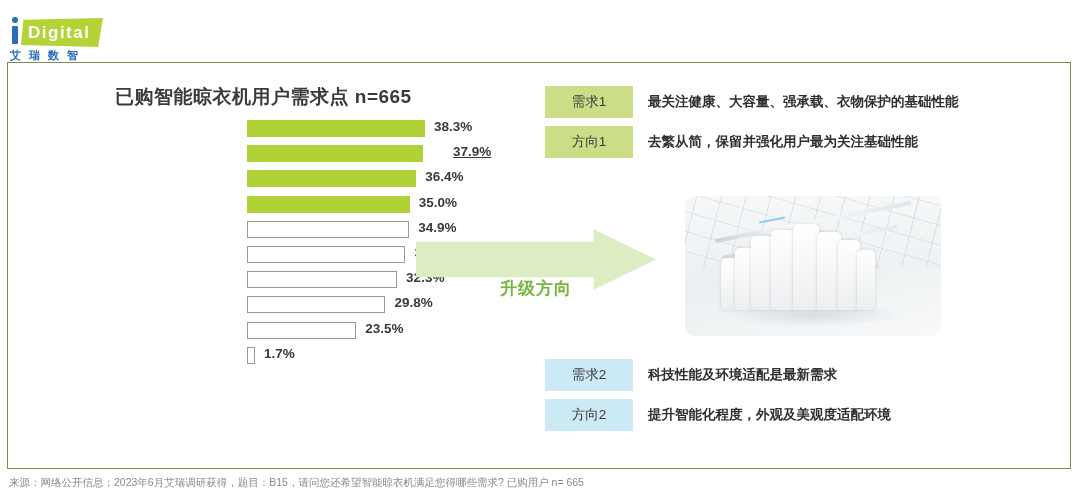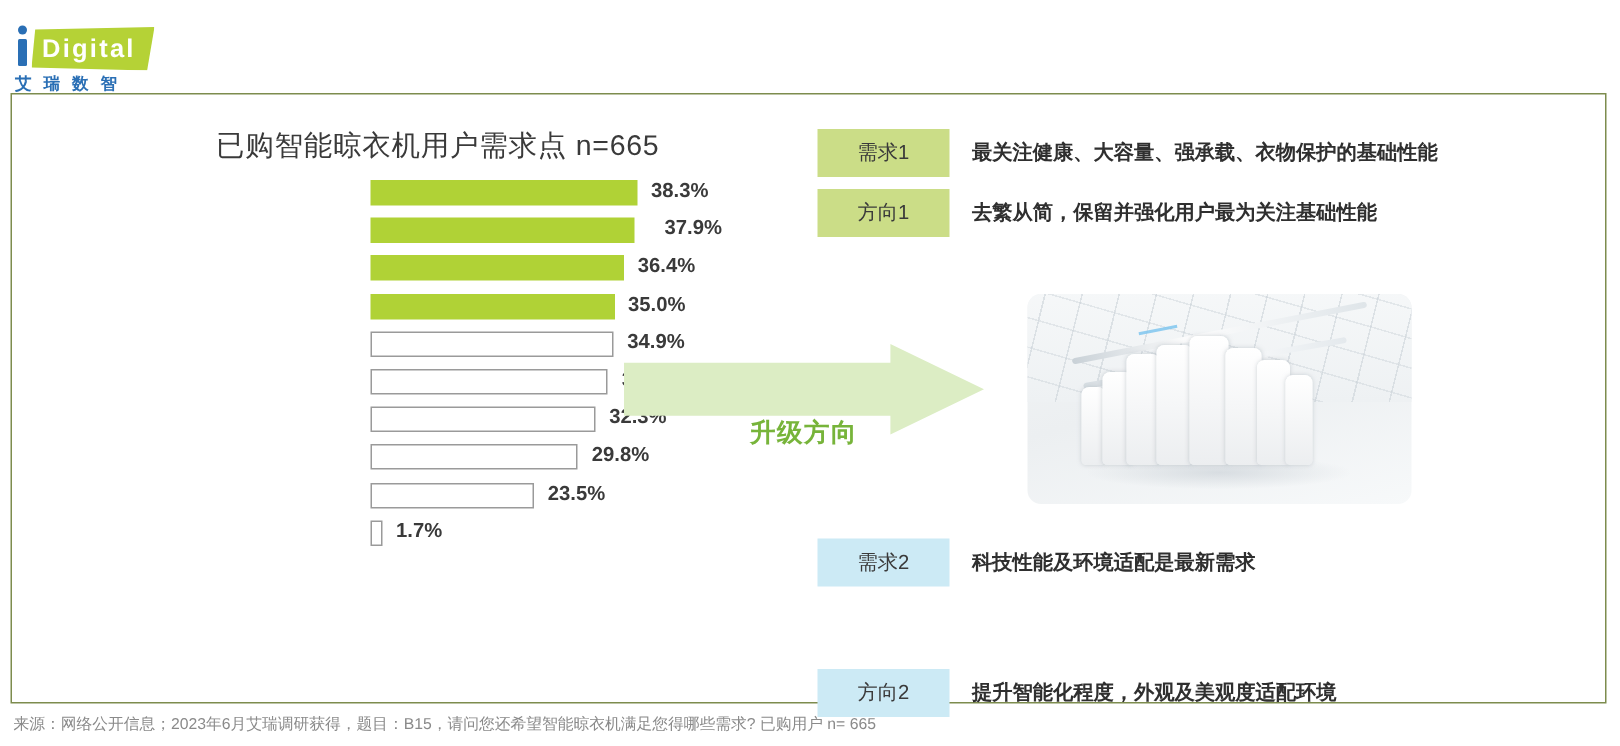--- a/index.html
+++ b/index.html
@@ -30,22 +30,22 @@
   }
 
   
   #card{
     position:absolute;left:7px;top:62px;width:1064px;height:407px;
     border:1.4px solid #7d8c4e;background:#fff;box-sizing:border-box;
   }
 
   
   #chart-title{
-    position:absolute;left:144px;top:84px;
-    font-size:19px;font-weight:normal;color:#3a3a3a;letter-spacing:.5px;
+    position:absolute;left:115px;top:84px;
+    font-size:19px;font-weight:bold;color:#3a3a3a;letter-spacing:.5px;
   }
   #bars{position:absolute;left:0px;top:118px;width:520px;}
   .bar-row{height:25.2px;position:relative;}
   .bar-track{position:absolute;left:247px;top:2px;height:17px;}
   .bar-fill{height:17px;width:100%;}
   .bar-fill.green{background:#b0d236;}
   .bar-fill.blue{background:#2cc3f2;}
   .bar-fill.empty{background:#fff;border:1px solid #9a9a9a;box-sizing:border-box;}
   .bar-value{
     position:absolute;top:1px;
@@ -73,21 +73,21 @@
     font-size:13.5px;color:#3a3a3a;
   }
   .badge.green{background:#cbdd87;}
   .badge.blue{background:#cceaf5;}
   .callout-text{
     margin-left:15px;font-size:13.5px;font-weight:bold;color:#2f2f2f;white-space:nowrap;
   }
   #callout-d1{left:545px;top:86px;}
   #callout-f1{left:545px;top:126px;}
   #callout-d2{left:545px;top:359px;justify-content:space-between;}
-  #callout-f2{left:545px;top:399px;margin-top:47px;}
+  #callout-f2{left:545px;top:399px;}
 
   
   #photo{
     position:absolute;left:685px;top:196px;width:256px;height:140px;
     border-radius:9px;overflow:hidden;
     background:linear-gradient(165deg,#f3f5f6 0%,#eceff1 46%,#f7f9fa 100%);
   }
   #photo .ceiling{
     position:absolute;left:-12px;top:-6px;width:290px;height:78px;
     background:
@@ -145,21 +145,21 @@
     <div class="bar-row">
       <div class="bar-track" style="width: 178px;">
         <div class="bar-fill green"></div>
       </div>
       <div class="bar-value" style="left: 434px;">38.3%</div>
     </div>
     <div class="bar-row">
       <div class="bar-track" style="width: 176.141px;">
         <div class="bar-fill green"></div>
       </div>
-      <div class="bar-value" style="left: 443px;">37.9%</div>
+      <div class="bar-value" style="left: 453px; text-decoration: underline;">37.9%</div>
     </div>
     <div class="bar-row">
       <div class="bar-track" style="width: 169.17px;">
         <div class="bar-fill green"></div>
       </div>
       <div class="bar-value" style="left: 425.17px;">36.4%</div>
     </div>
     <div class="bar-row">
       <div class="bar-track" style="width: 162.663px;">
         <div class="bar-fill green"></div>

